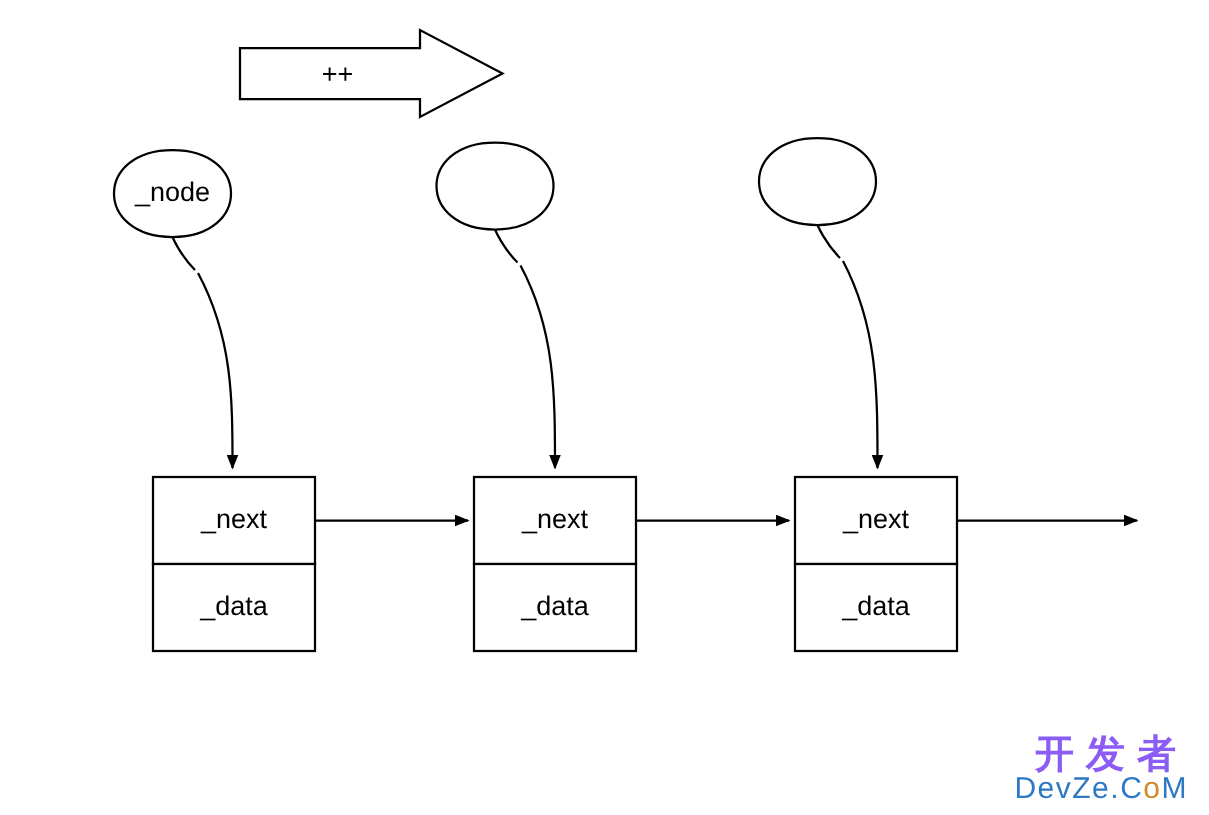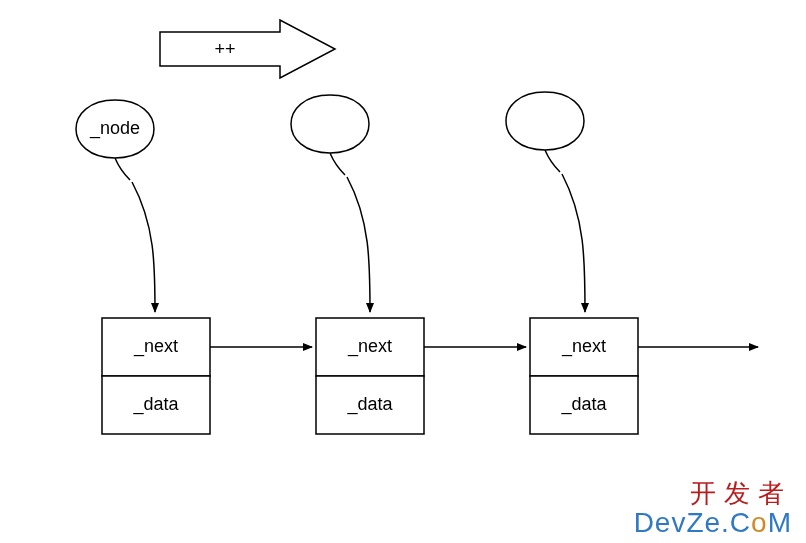--- a/index.html
+++ b/index.html
@@ -17,25 +17,25 @@
     position: absolute;
     right: 14px;
     bottom: 6px;
     text-align: right;
     line-height: 1.05;
     user-select: none;
   }
   .watermark .cn {
     font-size: 26px;
     letter-spacing: 8px;
-    color: #b91c1c;
-    font-weight: 400;
+    color: #8b5cf6;
+    font-weight: 700;
   }
   .watermark .en {
-    font-size: 28px;
+    font-size: 20px;
     color: #2f78c4;
     letter-spacing: 1px;
   }
   .watermark .en .o { color: #d08a2a; }
 </style>
 </head>
 <body>
 
 <svg width="806" height="543" viewBox="0 0 806 543">
   <defs>

